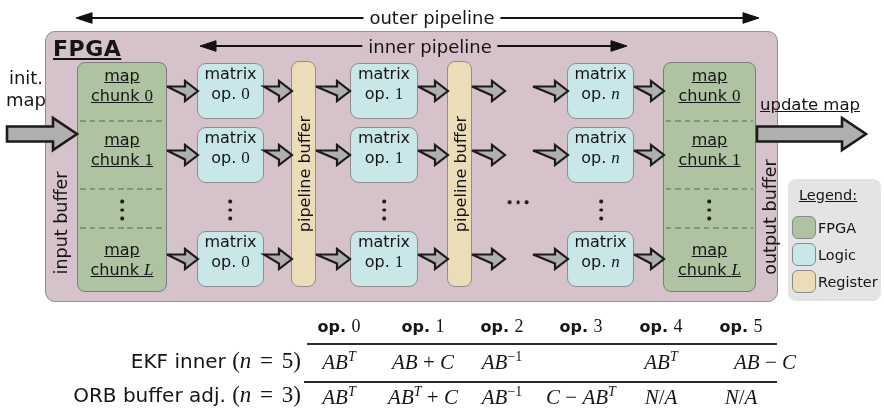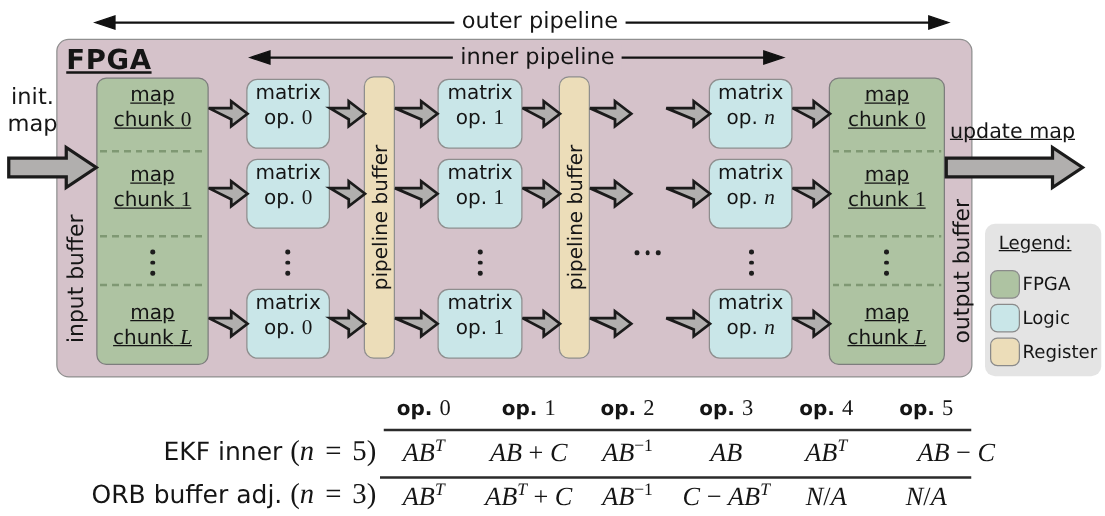--- a/index.html
+++ b/index.html
@@ -271,21 +271,20 @@
 
   <div id="tbl-rule-1" class="tbl-rule"></div>
   <div id="tbl-rule-2" class="tbl-rule"></div>
 
   <div class="tbl-row-label" style="left:39px;top:348px;"><span>EKF inner </span><span class="math">(<span class="mi">n</span> = 5)</span></div>
   <div class="tbl-row-label" style="left:39px;top:382px;"><span>ORB buffer adj. </span><span class="math">(<span class="mi">n</span> = 3)</span></div>
 
   <div class="tbl-cell" style="left:284px;top:350px;"><span class="mi">A</span><span class="mi">B</span><sup><span class="mi">T</span></sup></div>
   <div class="tbl-cell" style="left:368px;top:350px;"><span class="mi">A</span><span class="mi">B</span> + <span class="mi">C</span></div>
   <div class="tbl-cell" style="left:447px;top:350px;"><span class="mi">A</span><span class="mi">B</span><sup>−1</sup></div>
-  <div class="tbl-cell" style="left:526px;top:350px;"><span class="mi">A</span><span class="mi">B</span></div>
   <div class="tbl-cell" style="left:606px;top:350px;"><span class="mi">A</span><span class="mi">B</span><sup><span class="mi">T</span></sup></div>
   <div class="tbl-cell" style="left:686px;top:350px;text-align:right;"><span class="mi">A</span><span class="mi">B</span> − <span class="mi">C</span></div>
 
   <div class="tbl-cell" style="left:284px;top:385px;"><span class="mi">A</span><span class="mi">B</span><sup><span class="mi">T</span></sup></div>
   <div class="tbl-cell" style="left:368px;top:385px;"><span class="mi">A</span><span class="mi">B</span><sup><span class="mi">T</span></sup> + <span class="mi">C</span></div>
   <div class="tbl-cell" style="left:447px;top:385px;"><span class="mi">A</span><span class="mi">B</span><sup>−1</sup></div>
   <div class="tbl-cell" style="left:526px;top:385px;"><span class="mi">C</span> − <span class="mi">A</span><span class="mi">B</span><sup><span class="mi">T</span></sup></div>
   <div class="tbl-cell" style="left:606px;top:385px;"><span class="mi">N</span>/<span class="mi">A</span></div>
   <div class="tbl-cell" style="left:686px;top:385px;"><span class="mi">N</span>/<span class="mi">A</span></div>
 

